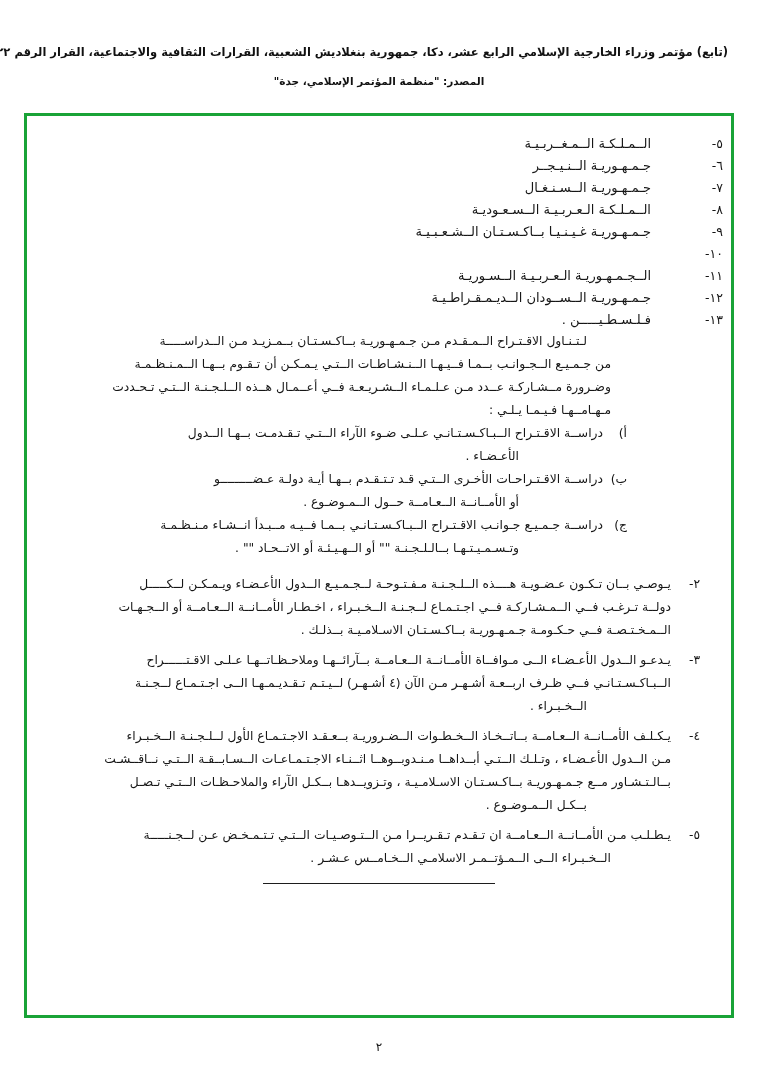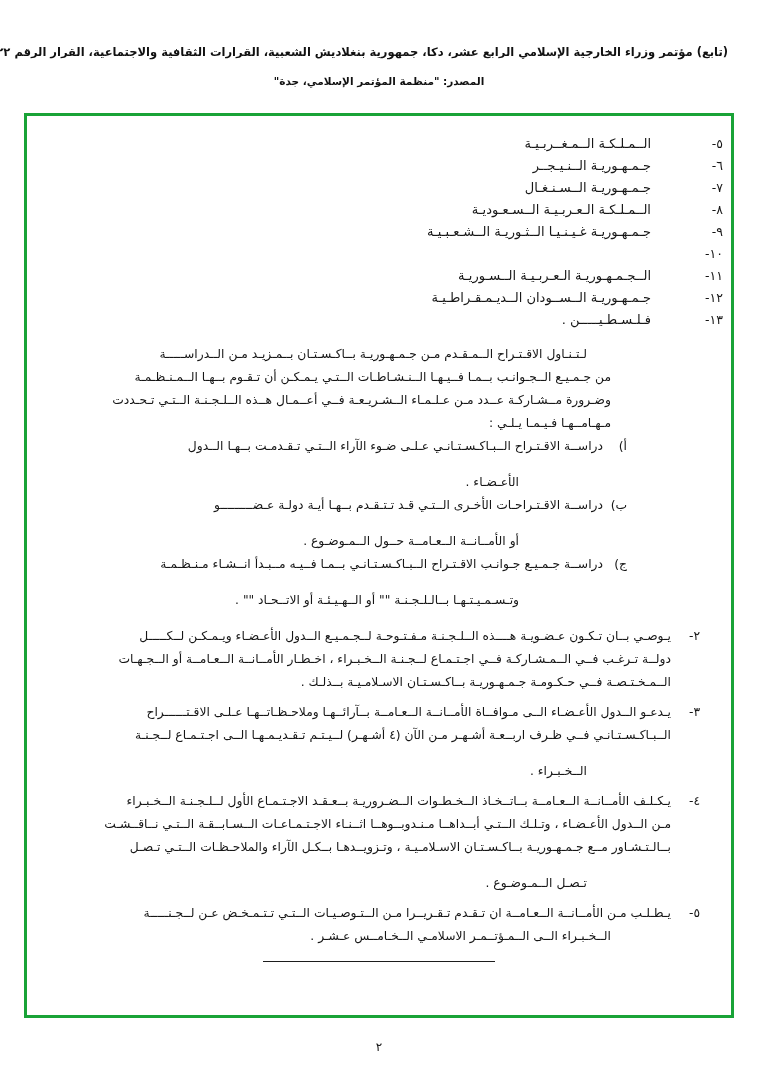--- a/index.html
+++ b/index.html
@@ -119,21 +119,21 @@
     box-sizing: border-box;
     font-size: 12.3px;
   }
   .marker.blank { color: transparent; }
   .text {
     flex: 1 1 auto;
     text-align: right;
     padding-right: 0;
   }
   .indent-1 { padding-right: 60px; }
-  .indent-2 { padding-right: 84px; margin-top: 13px; }
+  .indent-2 { padding-right: 84px; }
 
   .lead-block { margin-top: 4px; }
 
   .sub-item .marker {
     width: 120px;
     flex: 0 0 120px;
     text-align: right;
     padding-left: 0;
     padding-right: 96px;
     box-sizing: border-box;
@@ -190,21 +190,21 @@
         <li class="country-row">
           <span class="country-num">٧-</span>
           <span class="country-name">جـمـهـوريـة الــسـنـغـال</span>
         </li>
         <li class="country-row">
           <span class="country-num">٨-</span>
           <span class="country-name">الــمـلـكـة الـعـربـيـة الــسـعـوديـة</span>
         </li>
         <li class="country-row">
           <span class="country-num">٩-</span>
-          <span class="country-name">جـمـهـوريـة غـيـنـيـا الــثـوريـة الــشـعـبـيـة</span>
+          <span class="country-name">جـمـهـوريـة غـيـنـيـا بــاكـسـتـان الــشـعـبـيـة</span>
         </li>
         <li class="country-row single">
           <span class="country-num">١٠-</span>
         </li>
         <li class="country-row">
           <span class="country-num">١١-</span>
           <span class="country-name">الــجـمـهـوريـة الـعـربـيـة الــسـوريـة</span>
         </li>
         <li class="country-row">
           <span class="country-num">١٢-</span>
@@ -312,21 +312,21 @@
         <div class="para-line">
           <span class="marker blank">.</span>
           <span class="text">مـن الــدول الأعـضـاء ، وتـلـك الــتـي أبــداهــا مـنـدوبــوهــا اثــنـاء الاجـتـمـاعـات الــسـابــقـة الــتـي نــاقــشـت</span>
         </div>
         <div class="para-line">
           <span class="marker blank">.</span>
           <span class="text">بــالـتـشـاور مــع جـمـهـوريـة بــاكـسـتـان الاسـلامـيـة ، وتـزويــدهـا بــكـل الآراء والملاحـظـات الــتـي تـصـل</span>
         </div>
         <div class="para-line">
           <span class="marker blank">.</span>
-          <span class="text indent-2">تـصـل الــمـوضـوع .</span>
+          <span class="text indent-2">بــكـل الــمـوضـوع .</span>
         </div>
       </div>
 
       <div class="gap-small"></div>
 
       <div class="para-block">
         <div class="para-line">
           <span class="marker">٥-</span>
           <span class="text">يـطـلـب مـن الأمــانــة الــعـامــة ان تـقـدم تـقـريــرا مـن الــتـوصـيـات الــتـي تـتـمـخـض عـن لــجـنـــــة</span>
         </div>

